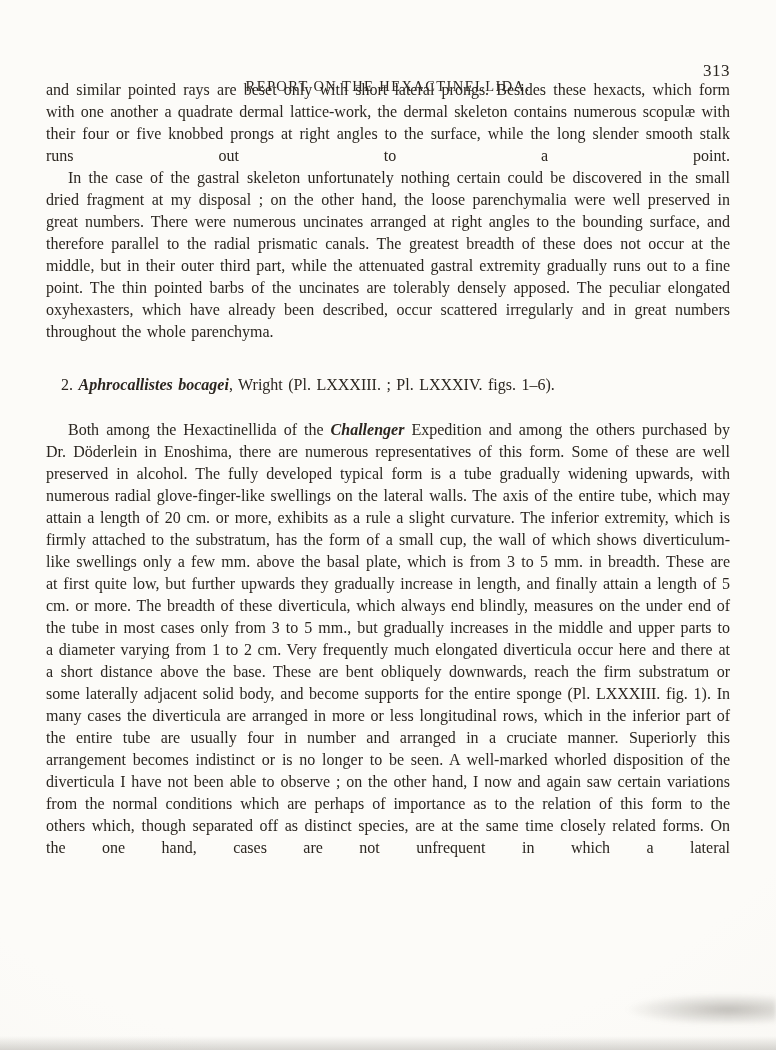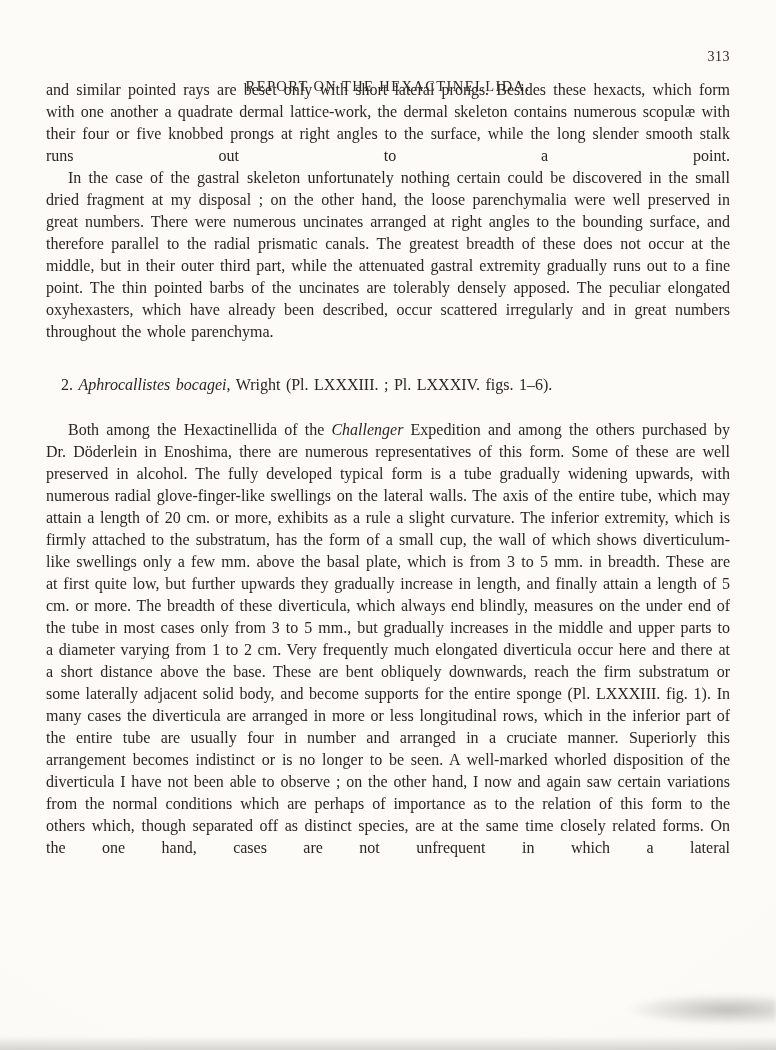--- a/index.html
+++ b/index.html
@@ -27,22 +27,22 @@
     letter-spacing: 1.4px;
   }
   .running-title {
     display: block;
     text-align: center;
     margin-top: 33px;
   }
   .page-number {
     position: absolute;
     right: 0;
-    top: 4px;
-    font-size: 14px;
+    top: 16px;
+    font-size: 17px;
     letter-spacing: 0.5px;
   }
   .text-block {
     position: absolute;
     top: 79px;
     left: 46px;
     width: 684px;
     font-size: 16px;
     line-height: 22px;
     text-align: justify;
@@ -55,21 +55,21 @@
   .para.no-indent { text-indent: 0; }
   .justify-last { text-align-last: justify; }
   .section-heading {
     margin: 31px 0 23px 0;
     font-size: 16px;
     font-weight: normal;
     line-height: 22px;
     text-align: left;
     text-indent: 15px;
   }
-  .italic { font-style: italic; }
+  .italic { font-style: italic; font-weight: bold; }
   .scan-smudge {
     position: absolute;
     right: 0;
     bottom: 26px;
     width: 160px;
     height: 32px;
     background: radial-gradient(ellipse at 70% 55%, rgba(100,96,88,0.38), rgba(100,96,88,0) 65%);
     filter: blur(2px);
     pointer-events: none;
   }

